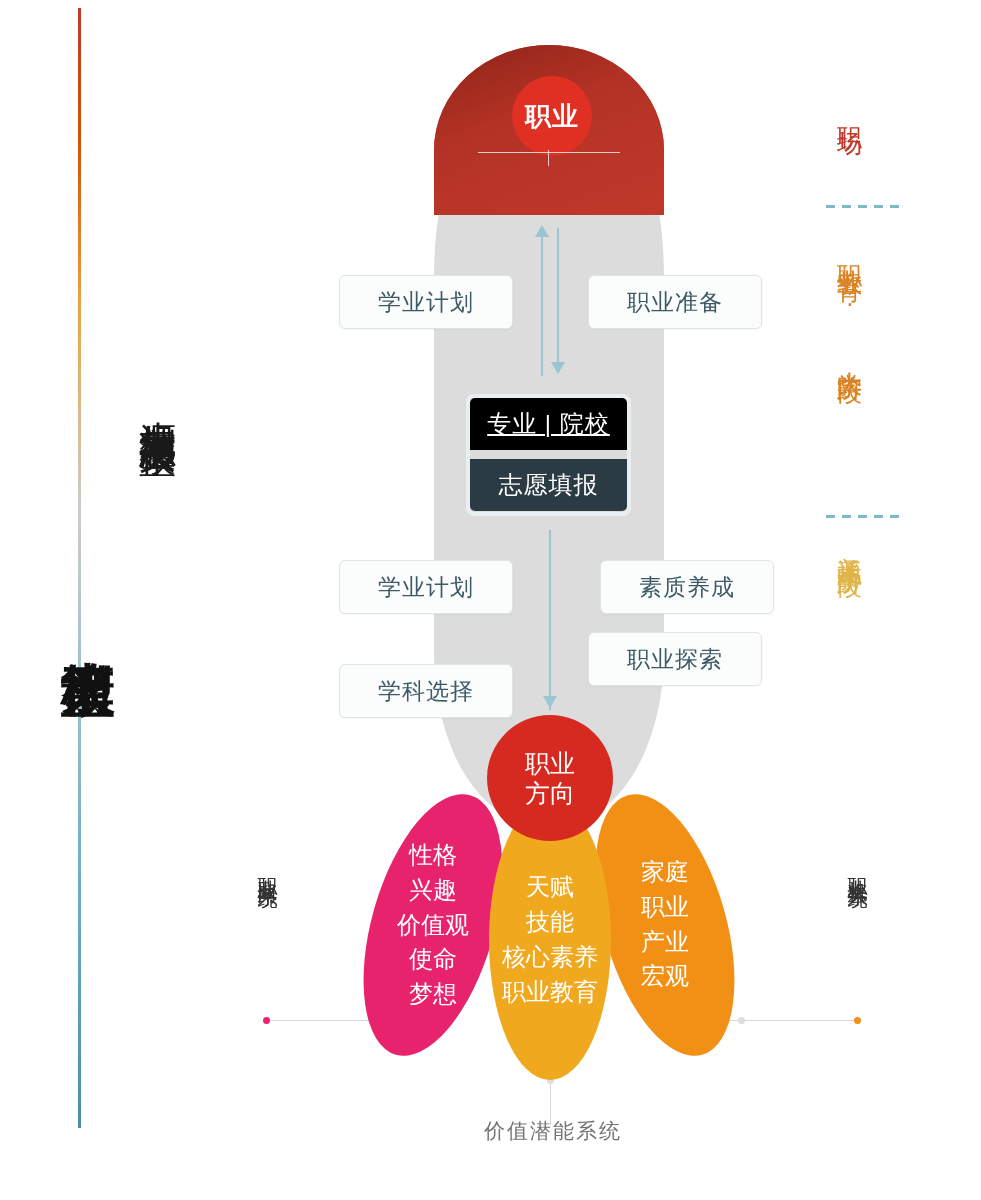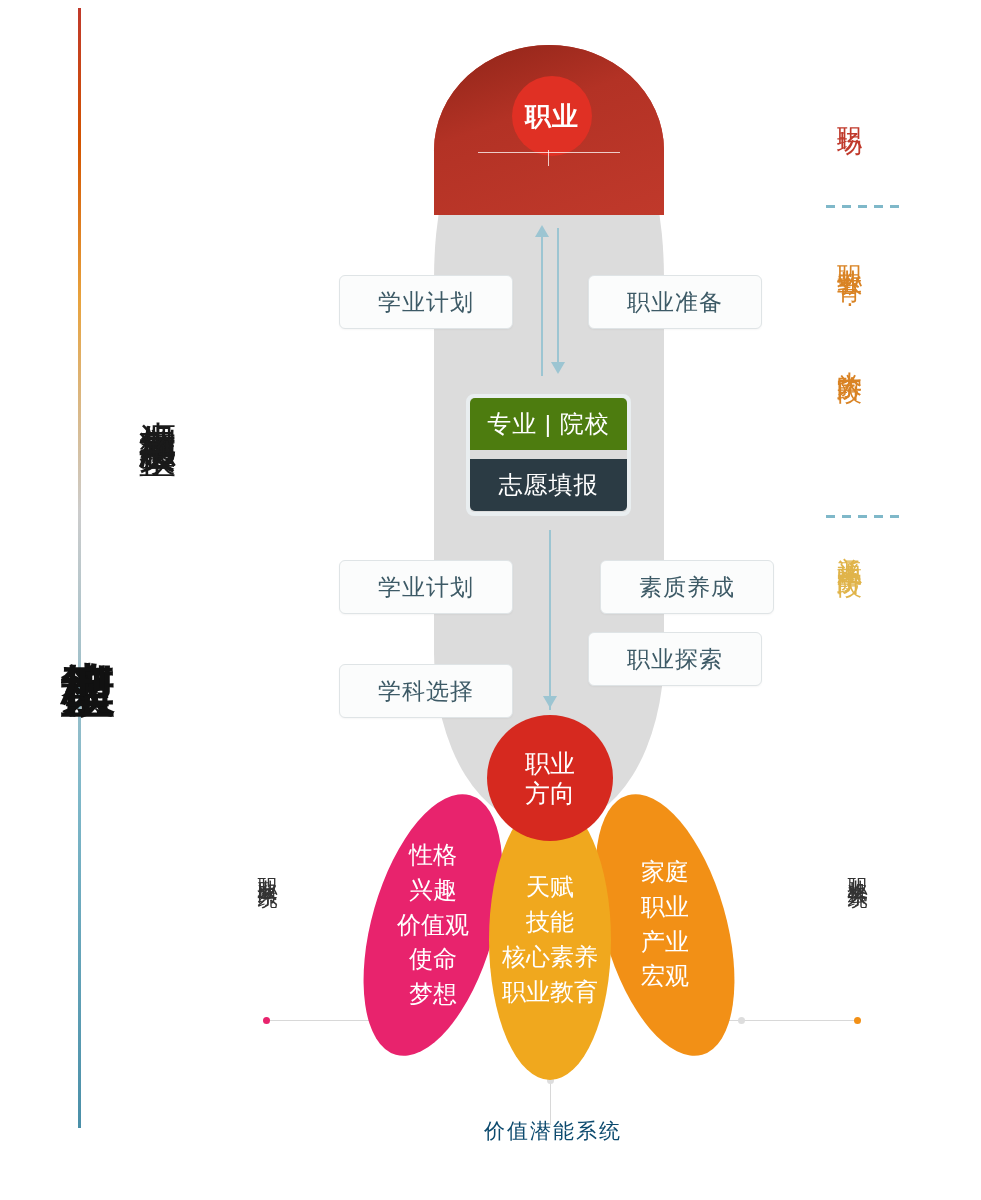--- a/index.html
+++ b/index.html
@@ -162,22 +162,23 @@
     height: 52px;
     display: flex;
     align-items: center;
     justify-content: center;
     color: #fff;
     font-size: 24px;
     letter-spacing: 1px;
   }
   .dec-top {
     top: 398px;
-    background: #4d7c0f;
+    background: #000000;
     border-radius: 5px 5px 0 0;
+    text-decoration: underline;
   }
   .dec-bottom {
     top: 459px;
     background: #2b3b44;
     border-radius: 0 0 5px 5px;
   }
   .dec-wrap {
     position: absolute;
     left: 466px;
     top: 394px;
@@ -275,21 +276,21 @@
     position: absolute;
     writing-mode: vertical-rl;
     text-orientation: upright;
     font-size: 20px;
     color: #333;
     letter-spacing: 2px;
   }
   .sys-label-h {
     position: absolute;
     font-size: 21px;
-    color: #0c4a6e;
+    color: #737373;
     letter-spacing: 2px;
   }
   .leader {
     position: absolute;
     background: #d8d8d8;
     height: 1px;
   }
   .leader-v {
     position: absolute;
     background: #d8d8d8;

